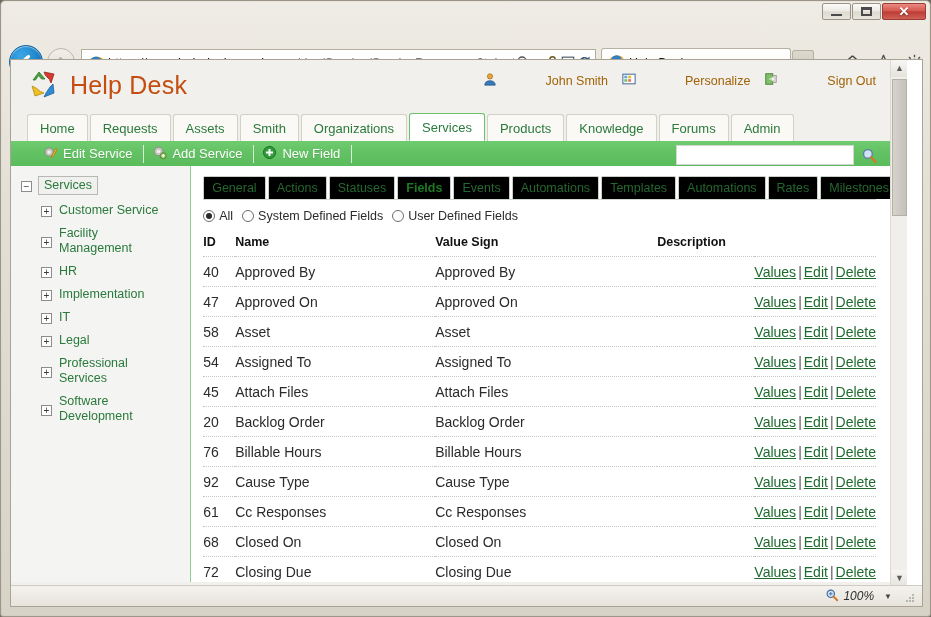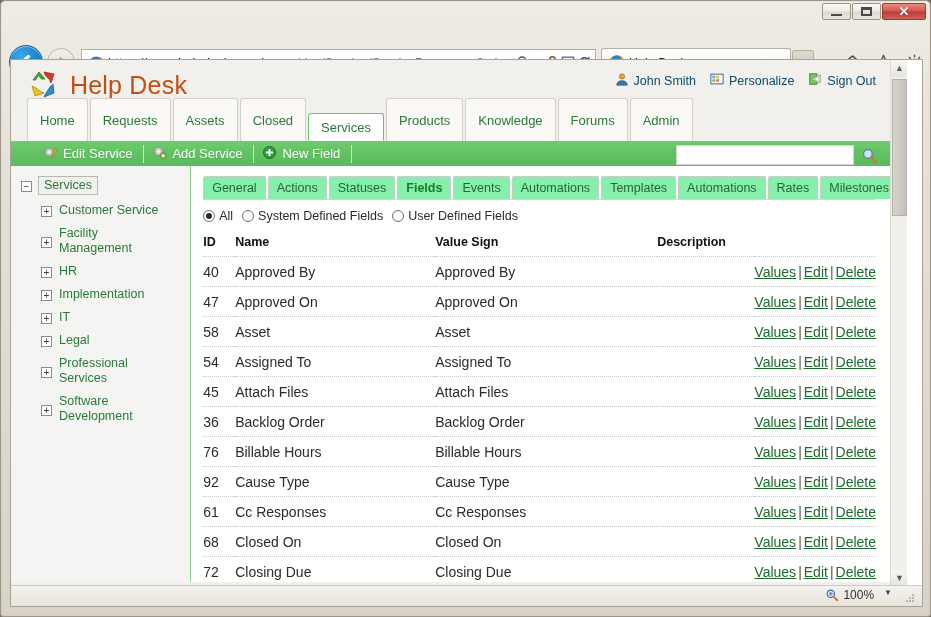--- a/index.html
+++ b/index.html
@@ -132,49 +132,49 @@
   .sb-chevron { font-size:9px; color:#5c5c5c; line-height:1;}
 
   
   #page-status {
     position:absolute; left:0; bottom:0; width:913px; height:21px;
     background:linear-gradient(to bottom,#f4f2ee,#e7e4dc);
     border-top:1px solid #cfcbc1;
     display:flex; align-items:center; justify-content:flex-end;
     padding-right:8px;
   }
-  #zoom-ctl { display:flex; align-items:flex-start; gap:4px; font-size:12px; color:#2f2f2f; padding-right:4px;}
+  #zoom-ctl { display:flex; align-items:center; gap:4px; font-size:12px; color:#2f2f2f; padding-right:4px;font-style:italic;}
   #zoom-caret { font-size:8px; color:#444; margin-left:6px;}
   #resize-grip { width:12px; height:12px; margin-left:8px; opacity:.55;}
 
   
   #app {
     position:absolute; left:0; top:0; width:879px; height:527px;
     background:#f1f0ec;
   }
   #app-header { position:relative; height:53px; background:#f1f0ec; }
   #logo-area { position:absolute; left:16px; top:8px; display:flex; align-items:center; gap:9px;}
   #logo-icon { width:34px; height:34px; position:relative;}
   #app-title { font-size:25px; color:#c44e10; font-family:"Liberation Sans",sans-serif; font-weight:400; letter-spacing:.2px;}
 
   #user-area {
     position:absolute; right:14px; top:12px;
     display:flex; align-items:center; gap:5px;
     font-size:12.5px; color:#1f6b2f;
   }
-  #user-area a { color:#0c4a6e; text-decoration:none; white-space:nowrap;}
+  #user-area a { color:#a16207; text-decoration:none; white-space:nowrap;margin-left:44px;}
   .ua-sep { width:4px; }
 
   
   #main-tabs {
     position:relative; height:28px; margin-left:16px; margin-right:0;
     display:flex; align-items:flex-end; gap:2px;
   }
   .mtab {
-    height:43px; padding:0 12px;
+    height:27px; padding:0 12px;
     display:flex; align-items:center;
     font-size:13px; color:#2a7a3c;
     background:#faf9f5;
     border:1px solid #d3d0c6; border-bottom:none;
     border-radius:3px 3px 0 0;
     white-space:nowrap;
   }
   .mtab.active {
     background:#ffffff;
     border:1px solid #68c36a; border-bottom:1px solid #ffffff;
@@ -223,21 +223,21 @@
     display:inline-block;
   }
 
   #content { flex:1 1 auto; background:#ffffff; padding:10px 14px 0 12px; overflow:hidden;}
 
   
   #inner-tabs { display:flex; align-items:flex-end; border-bottom:1px solid #cfd7cf; height:24px; }
   .itab {
     height:23px; padding:0 8px; display:flex; align-items:center;
     font-size:12.5px; color:#25682f;
-    background:#86efac; border:1px solid #c9ceC6; border-bottom:none;
+    background:#000000; border:1px solid #c9ceC6; border-bottom:none;
     border-radius:2px 2px 0 0; margin-right:2px; white-space:nowrap;
   }
   .itab.active { font-weight:bold; color:#1b7a23; border-color:#c9ced6; }
 
   #radio-row { display:flex; align-items:center; gap:0; margin-top:9px; font-size:12.5px; color:#2b2b2b;}
   .radio-opt { display:flex; align-items:center; gap:4px; margin-right:9px;}
   .radio {
     width:12px; height:12px; border-radius:50%;
     border:1px solid #6d6d6d; background:#fff;
     display:flex; align-items:center; justify-content:center;
@@ -435,21 +435,24 @@
           <div class="mtab">
               <span>Home</span>
             </div>
           <div class="mtab">
               <span>Requests</span>
             </div>
           <div class="mtab">
               <span>Assets</span>
             </div>
           <div class="mtab">
-              <span>Closed</span>
+              <span>Smith</span>
+            </div>
+          <div class="mtab">
+              <span>Organizations</span>
             </div>
           <div class="mtab active">
               <span>Services</span>
             </div>
           <div class="mtab">
               <span>Products</span>
             </div>
           <div class="mtab">
               <span>Knowledge</span>
             </div>
@@ -642,21 +645,21 @@
                     <td class="col-act"><a href="#">Values</a><span class="act-sep">|</span><a href="#">Edit</a><span class="act-sep">|</span><a href="#">Delete</a></td>
                   </tr>
                   <tr>
                     <td class="col-id">45</td>
                     <td class="col-name">Attach Files</td>
                     <td class="col-vt">Attach Files</td>
                     <td class="col-desc"></td>
                     <td class="col-act"><a href="#">Values</a><span class="act-sep">|</span><a href="#">Edit</a><span class="act-sep">|</span><a href="#">Delete</a></td>
                   </tr>
                   <tr>
-                    <td class="col-id">36</td>
+                    <td class="col-id">20</td>
                     <td class="col-name">Backlog Order</td>
                     <td class="col-vt">Backlog Order</td>
                     <td class="col-desc"></td>
                     <td class="col-act"><a href="#">Values</a><span class="act-sep">|</span><a href="#">Edit</a><span class="act-sep">|</span><a href="#">Delete</a></td>
                   </tr>
                   <tr>
                     <td class="col-id">76</td>
                     <td class="col-name">Billable Hours</td>
                     <td class="col-vt">Billable Hours</td>
                     <td class="col-desc"></td>

